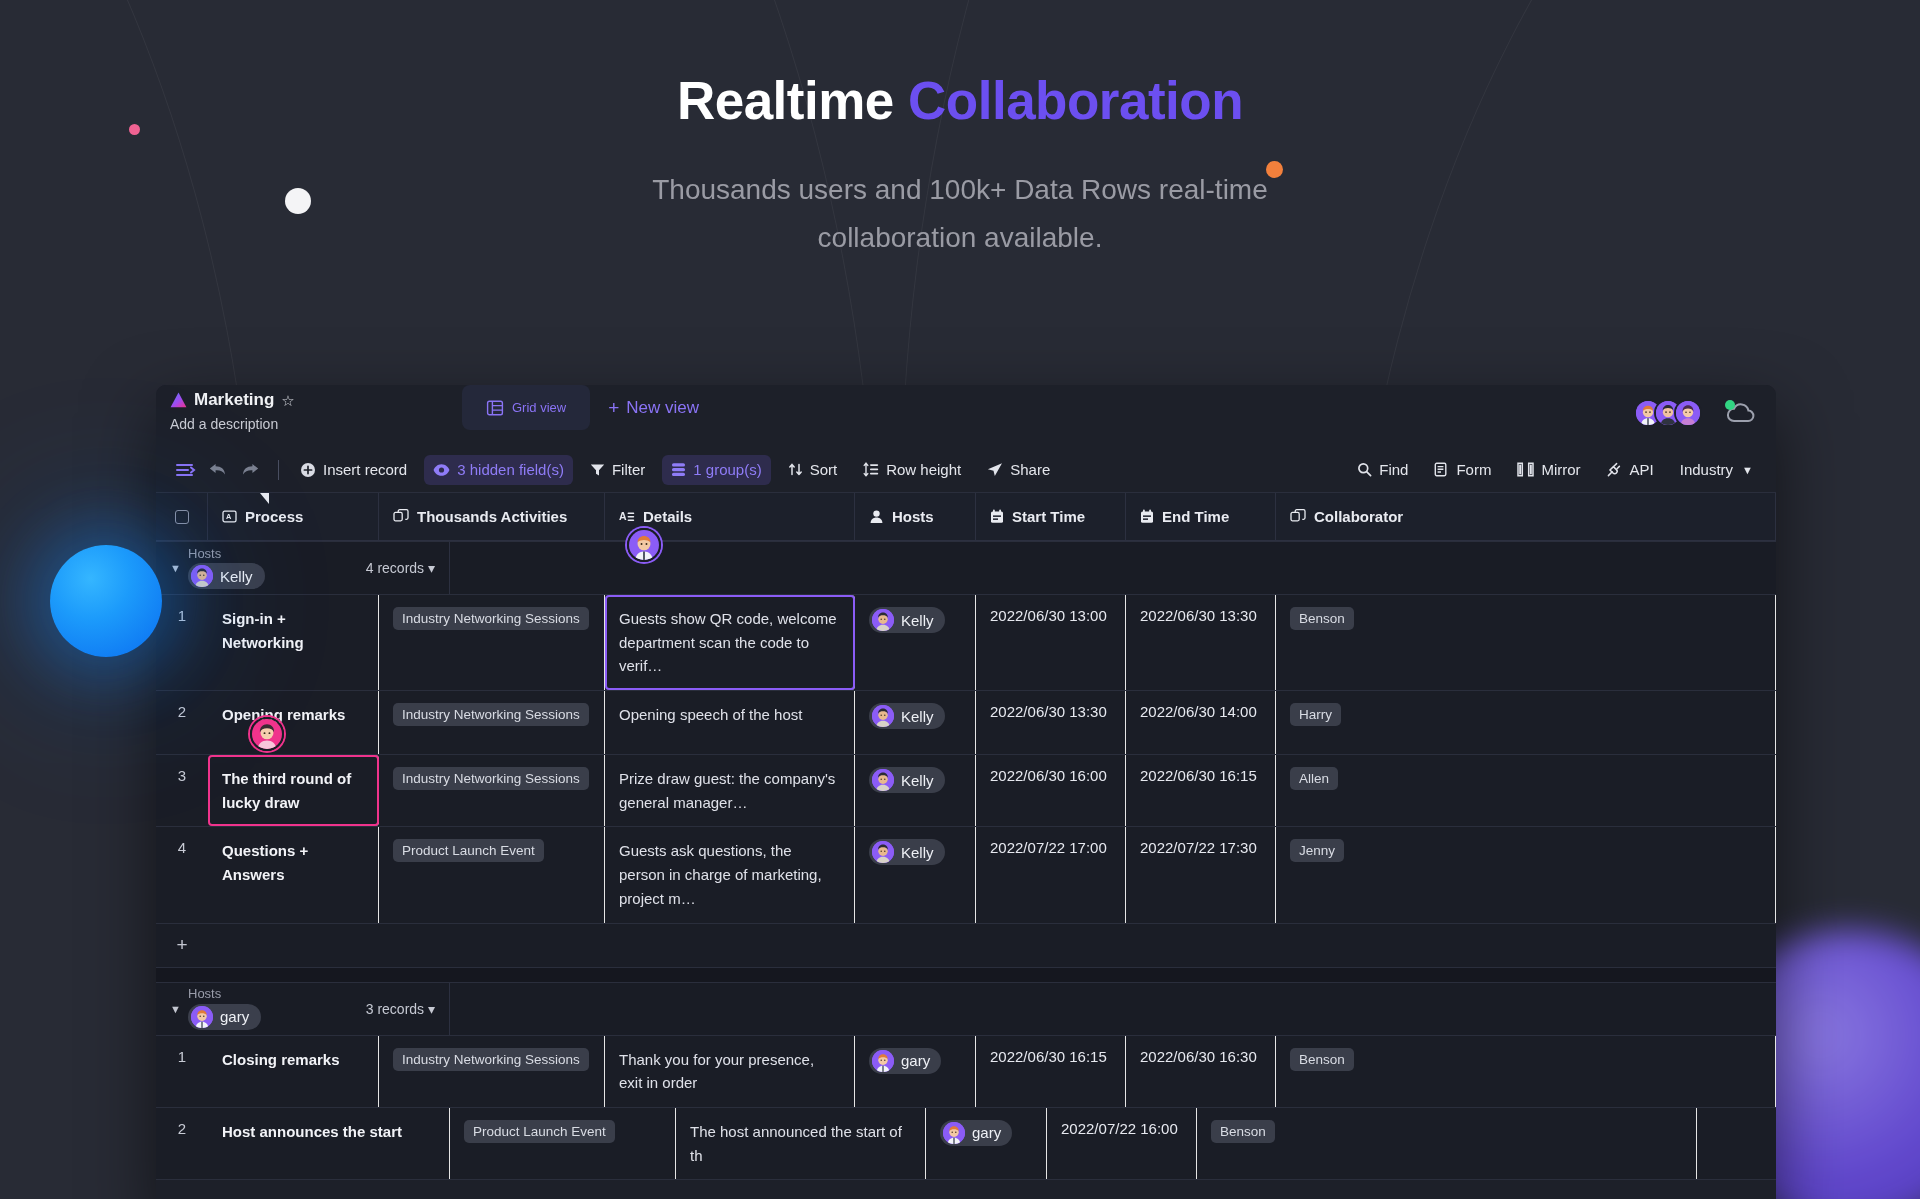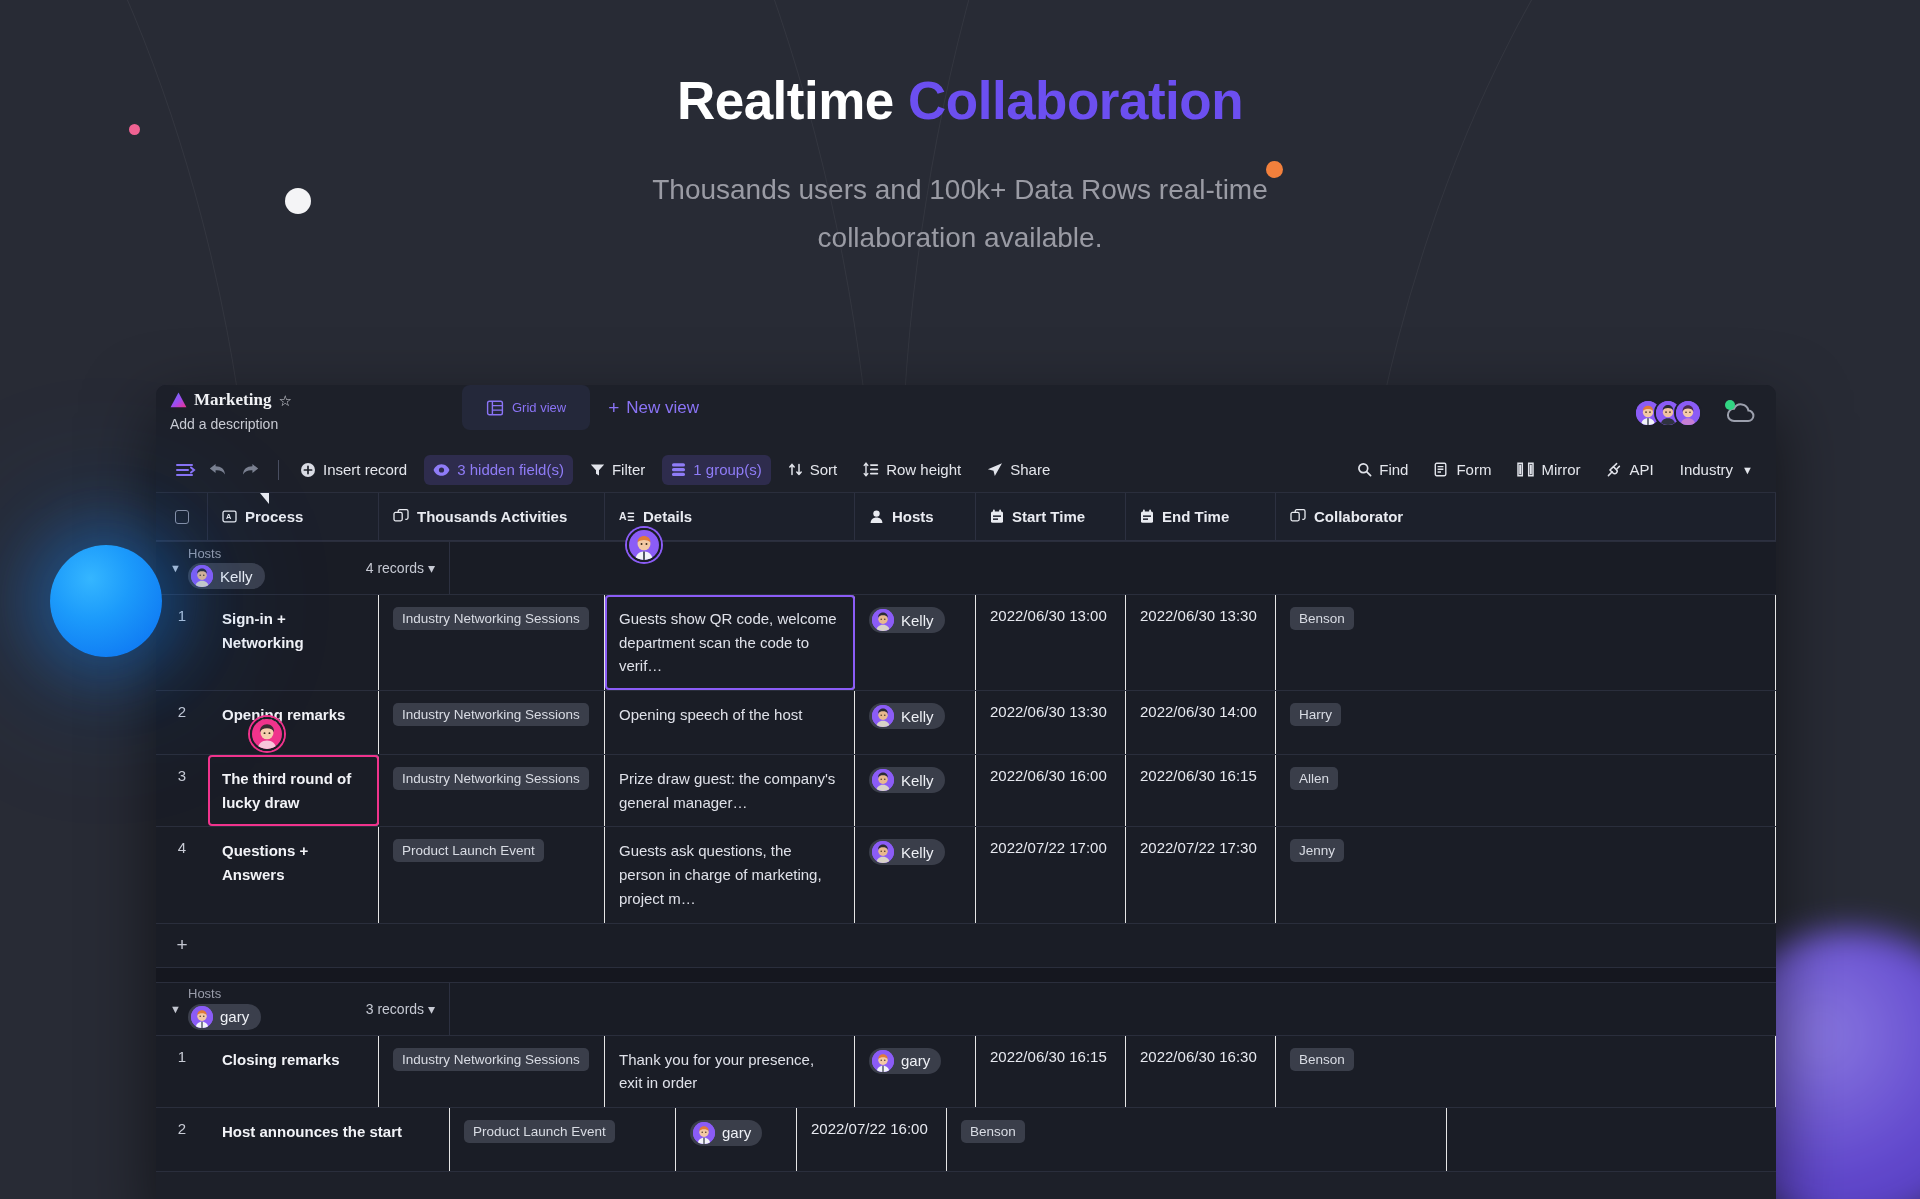--- a/index.html
+++ b/index.html
@@ -62,21 +62,21 @@
     box-shadow: 0 26px 70px rgba(0,0,0,0.55);
     overflow: hidden;
   }
 
   
   .app-header { position: relative; height: 62px; background: #1d2029; }
   .wb-title-wrap { position: absolute; left: 14px; top: 5px; }
   .wb-title-row { display: flex; align-items: center; gap: 7px; }
   .wb-logo { width: 17px; height: 16px; position: relative; }
   .wb-logo svg { display: block; }
-  .wb-title { font-size: 17px; font-weight: 700; color: #f1f2f5; font-family: Liberation Serif, serif; }
+  .wb-title { font-size: 17px; font-weight: 700; color: #f1f2f5; }
   .wb-star { font-size: 15px; color: #d4d6dd; line-height: 1; }
   .wb-desc { margin-top: 6px; font-size: 14px; color: #c9cbd3; }
 
   .view-tabs { position: absolute; left: 306px; top: 0px; display: flex; align-items: center; gap: 4px; }
   .view-tab {
     display: flex; align-items: center; gap: 8px;
     height: 45px; padding: 0 24px; border-radius: 8px;
     background: #24283a; color: #8a73f5; font-size: 13px; font-weight: 500;
   }
   .view-tab .tab-ic { display: flex; }
@@ -711,20 +711,21 @@
           <span class="tag">Benson</span>
         </div>
       </div>
 
       <div class="body-row">
         <div class="cell num c-num">2</div>
         <div class="cell process" style="width:242px">Host announces the start</div>
         <div class="cell c-assoc">
           <span class="tag">Product Launch Event</span>
         </div>
+        <div class="cell details c-details">The host announced the start of th</div>
         <div class="cell c-hosts">
           <span class="person-chip">
             <span class="av">
               <svg viewBox="0 0 28 28">
                   <rect width="28" height="28" fill="#8b5cf6"></rect>
                 <path d="M6 28c0-5 3.6-8 8-8s8 3 8 8z" fill="#f2f4f8"></path>
                 <rect x="13.2" y="20" width="1.6" height="8" fill="#3a3f50"></rect>
                 <circle cx="14" cy="13" r="6" fill="#f3c9a4"></circle>
                 <path d="M8 11.5c0-4 3-6 6-6s6 2 6 6c-1.5-1.6-3.6-2.2-6-2.2S9.4 9.9 8 11.5z" fill="#e07b39"></path>
                 <circle cx="11.7" cy="13" r="0.9" fill="#3a2a1c"></circle>

